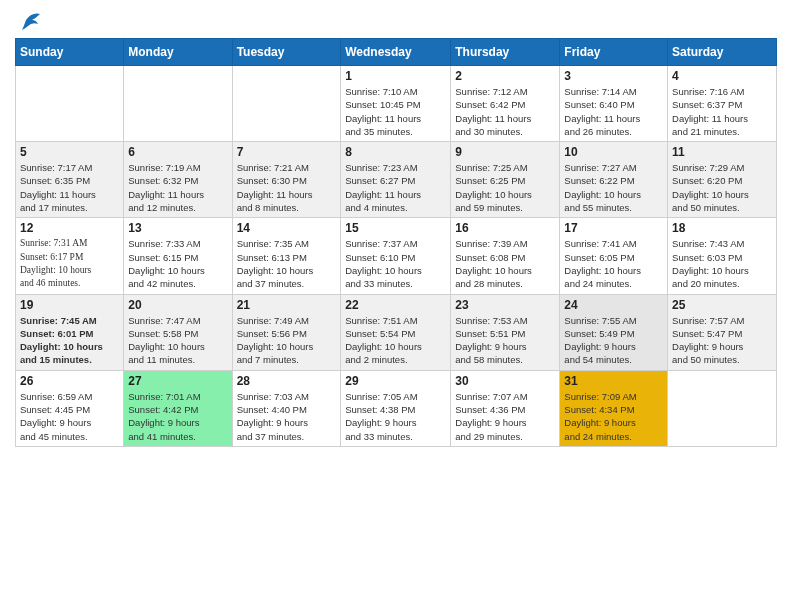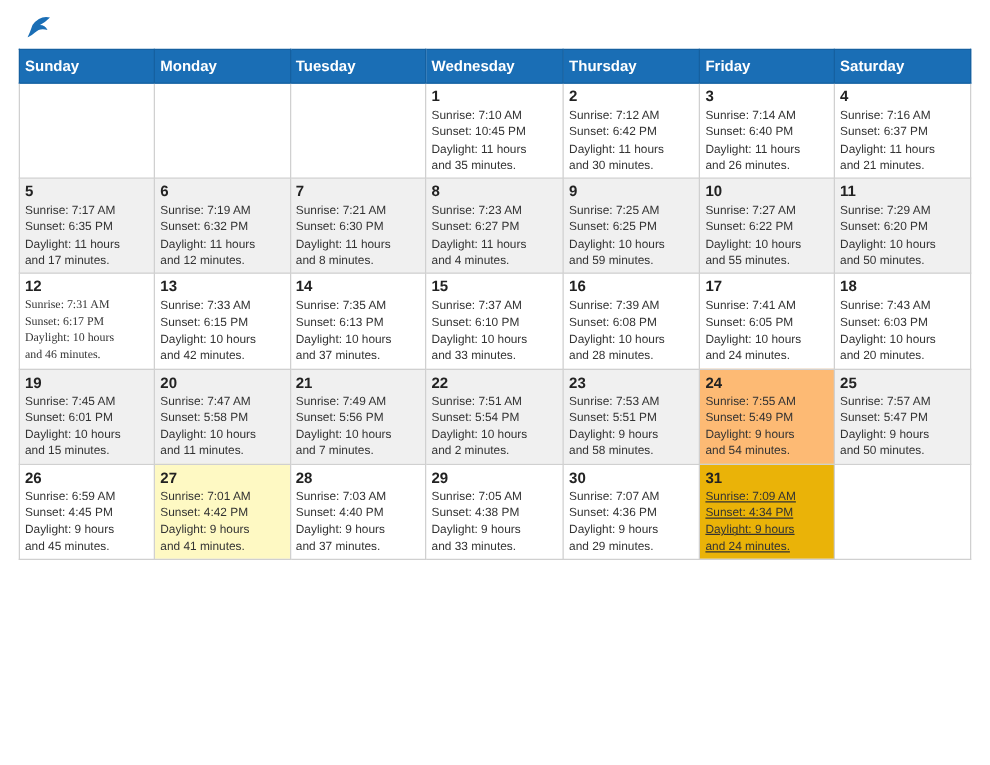--- a/index.html
+++ b/index.html
@@ -265,21 +265,21 @@
             <span class="day-number">18</span>
             <div class="day-info" style="white-space: pre-line;">Sunrise: 7:43 AM
 Sunset: 6:03 PM
 Daylight: 10 hours
 and 20 minutes.</div>
           </td>
         </tr>
         <tr class="row-even">
           <td style="background: rgb(240, 240, 240);">
             <span class="day-number">19</span>
-            <div class="day-info" style="white-space: pre-line;">Sunrise: 7:45 AM
+            <div class="day-info" style="white-space: pre-line; font-weight: bold;">Sunrise: 7:45 AM
 Sunset: 6:01 PM
 Daylight: 10 hours
 and 15 minutes.</div>
           </td>
           <td style="background: rgb(240, 240, 240);">
             <span class="day-number">20</span>
             <div class="day-info" style="white-space: pre-line;">Sunrise: 7:47 AM
 Sunset: 5:58 PM
 Daylight: 10 hours
 and 11 minutes.</div>
@@ -298,21 +298,21 @@
 Daylight: 10 hours
 and 2 minutes.</div>
           </td>
           <td style="background: rgb(240, 240, 240);">
             <span class="day-number">23</span>
             <div class="day-info" style="white-space: pre-line;">Sunrise: 7:53 AM
 Sunset: 5:51 PM
 Daylight: 9 hours
 and 58 minutes.</div>
           </td>
-          <td style="background: #fdba74;">
+          <td style="background: #e5e5e5;">
             <span class="day-number">24</span>
             <div class="day-info" style="white-space: pre-line;">Sunrise: 7:55 AM
 Sunset: 5:49 PM
 Daylight: 9 hours
 and 54 minutes.</div>
           </td>
           <td style="background: rgb(240, 240, 240);">
             <span class="day-number">25</span>
             <div class="day-info" style="white-space: pre-line;">Sunrise: 7:57 AM
 Sunset: 5:47 PM
@@ -321,21 +321,21 @@
           </td>
         </tr>
         <tr>
           <td style="background: rgb(255, 255, 255);">
             <span class="day-number">26</span>
             <div class="day-info" style="white-space: pre-line;">Sunrise: 6:59 AM
 Sunset: 4:45 PM
 Daylight: 9 hours
 and 45 minutes.</div>
           </td>
-          <td style="background: #fef9c3; margin-top: 28px;">
+          <td style="background: #86efac; margin-top: 28px;">
             <span class="day-number">27</span>
             <div class="day-info" style="white-space: pre-line;">Sunrise: 7:01 AM
 Sunset: 4:42 PM
 Daylight: 9 hours
 and 41 minutes.</div>
           </td>
           <td style="background: rgb(255, 255, 255);">
             <span class="day-number">28</span>
             <div class="day-info" style="white-space: pre-line;">Sunrise: 7:03 AM
 Sunset: 4:40 PM
@@ -351,21 +351,21 @@
           </td>
           <td style="background: rgb(255, 255, 255);">
             <span class="day-number">30</span>
             <div class="day-info" style="white-space: pre-line;">Sunrise: 7:07 AM
 Sunset: 4:36 PM
 Daylight: 9 hours
 and 29 minutes.</div>
           </td>
           <td style="background: #eab308;">
             <span class="day-number">31</span>
-            <div class="day-info" style="white-space: pre-line; text-decoration: underline;">Sunrise: 7:09 AM
+            <div class="day-info" style="white-space: pre-line;">Sunrise: 7:09 AM
 Sunset: 4:34 PM
 Daylight: 9 hours
 and 24 minutes.</div>
           </td>
           <td class="empty-cell"></td>
         </tr>
       </tbody>
   </table>
 </div>
 

